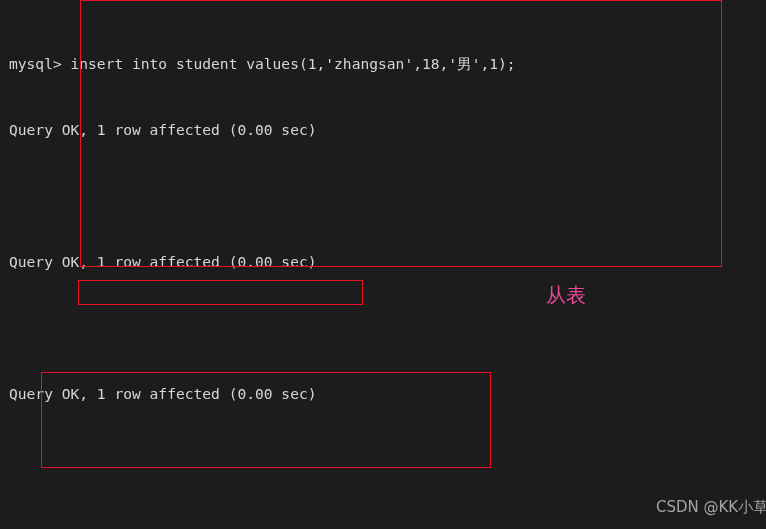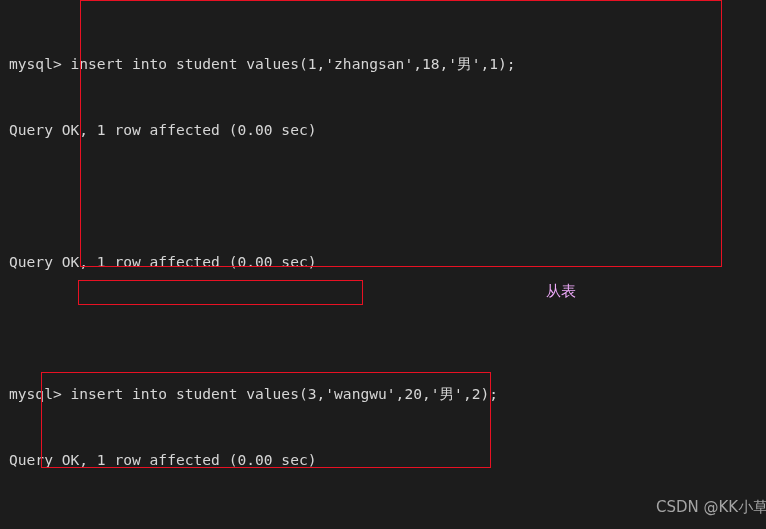--- a/index.html
+++ b/index.html
@@ -35,23 +35,23 @@
     height: 22px;
   }
   .anno-box {
     position: absolute;
     border: 1.4px solid #e81123;
     box-sizing: border-box;
     pointer-events: none;
   }
   .anno-label {
     position: absolute;
-    color: #f0abfc;
+    color: #ec4899;
     font-family: "DejaVu Sans", "Liberation Sans", sans-serif;
-    font-size: 15px;
+    font-size: 20px;
     font-weight: 400;
     white-space: pre;
   }
   .watermark {
     position: absolute;
     color: #bcbcbc;
     font-family: "DejaVu Sans", "Liberation Sans", sans-serif;
     font-size: 15px;
     white-space: pre;
     opacity: .85;
@@ -61,21 +61,20 @@
 <body>
 
 <div id="screen">
 
   <div class="term">
     <div class="line">mysql&gt; insert into student values(1,'zhangsan',18,'男',1);</div>
     <div class="line">Query OK, 1 row affected (0.00 sec)</div>
     <div class="blank"></div>
     <div class="line">Query OK, 1 row affected (0.00 sec)</div>
     <div class="blank"></div>
-    <div class="line">mysql&gt; insert into student values(3,'wangwu',20,'男',2);</div>
     <div class="line">Query OK, 1 row affected (0.00 sec)</div>
     
     
     
     
     
     
     
     
     

